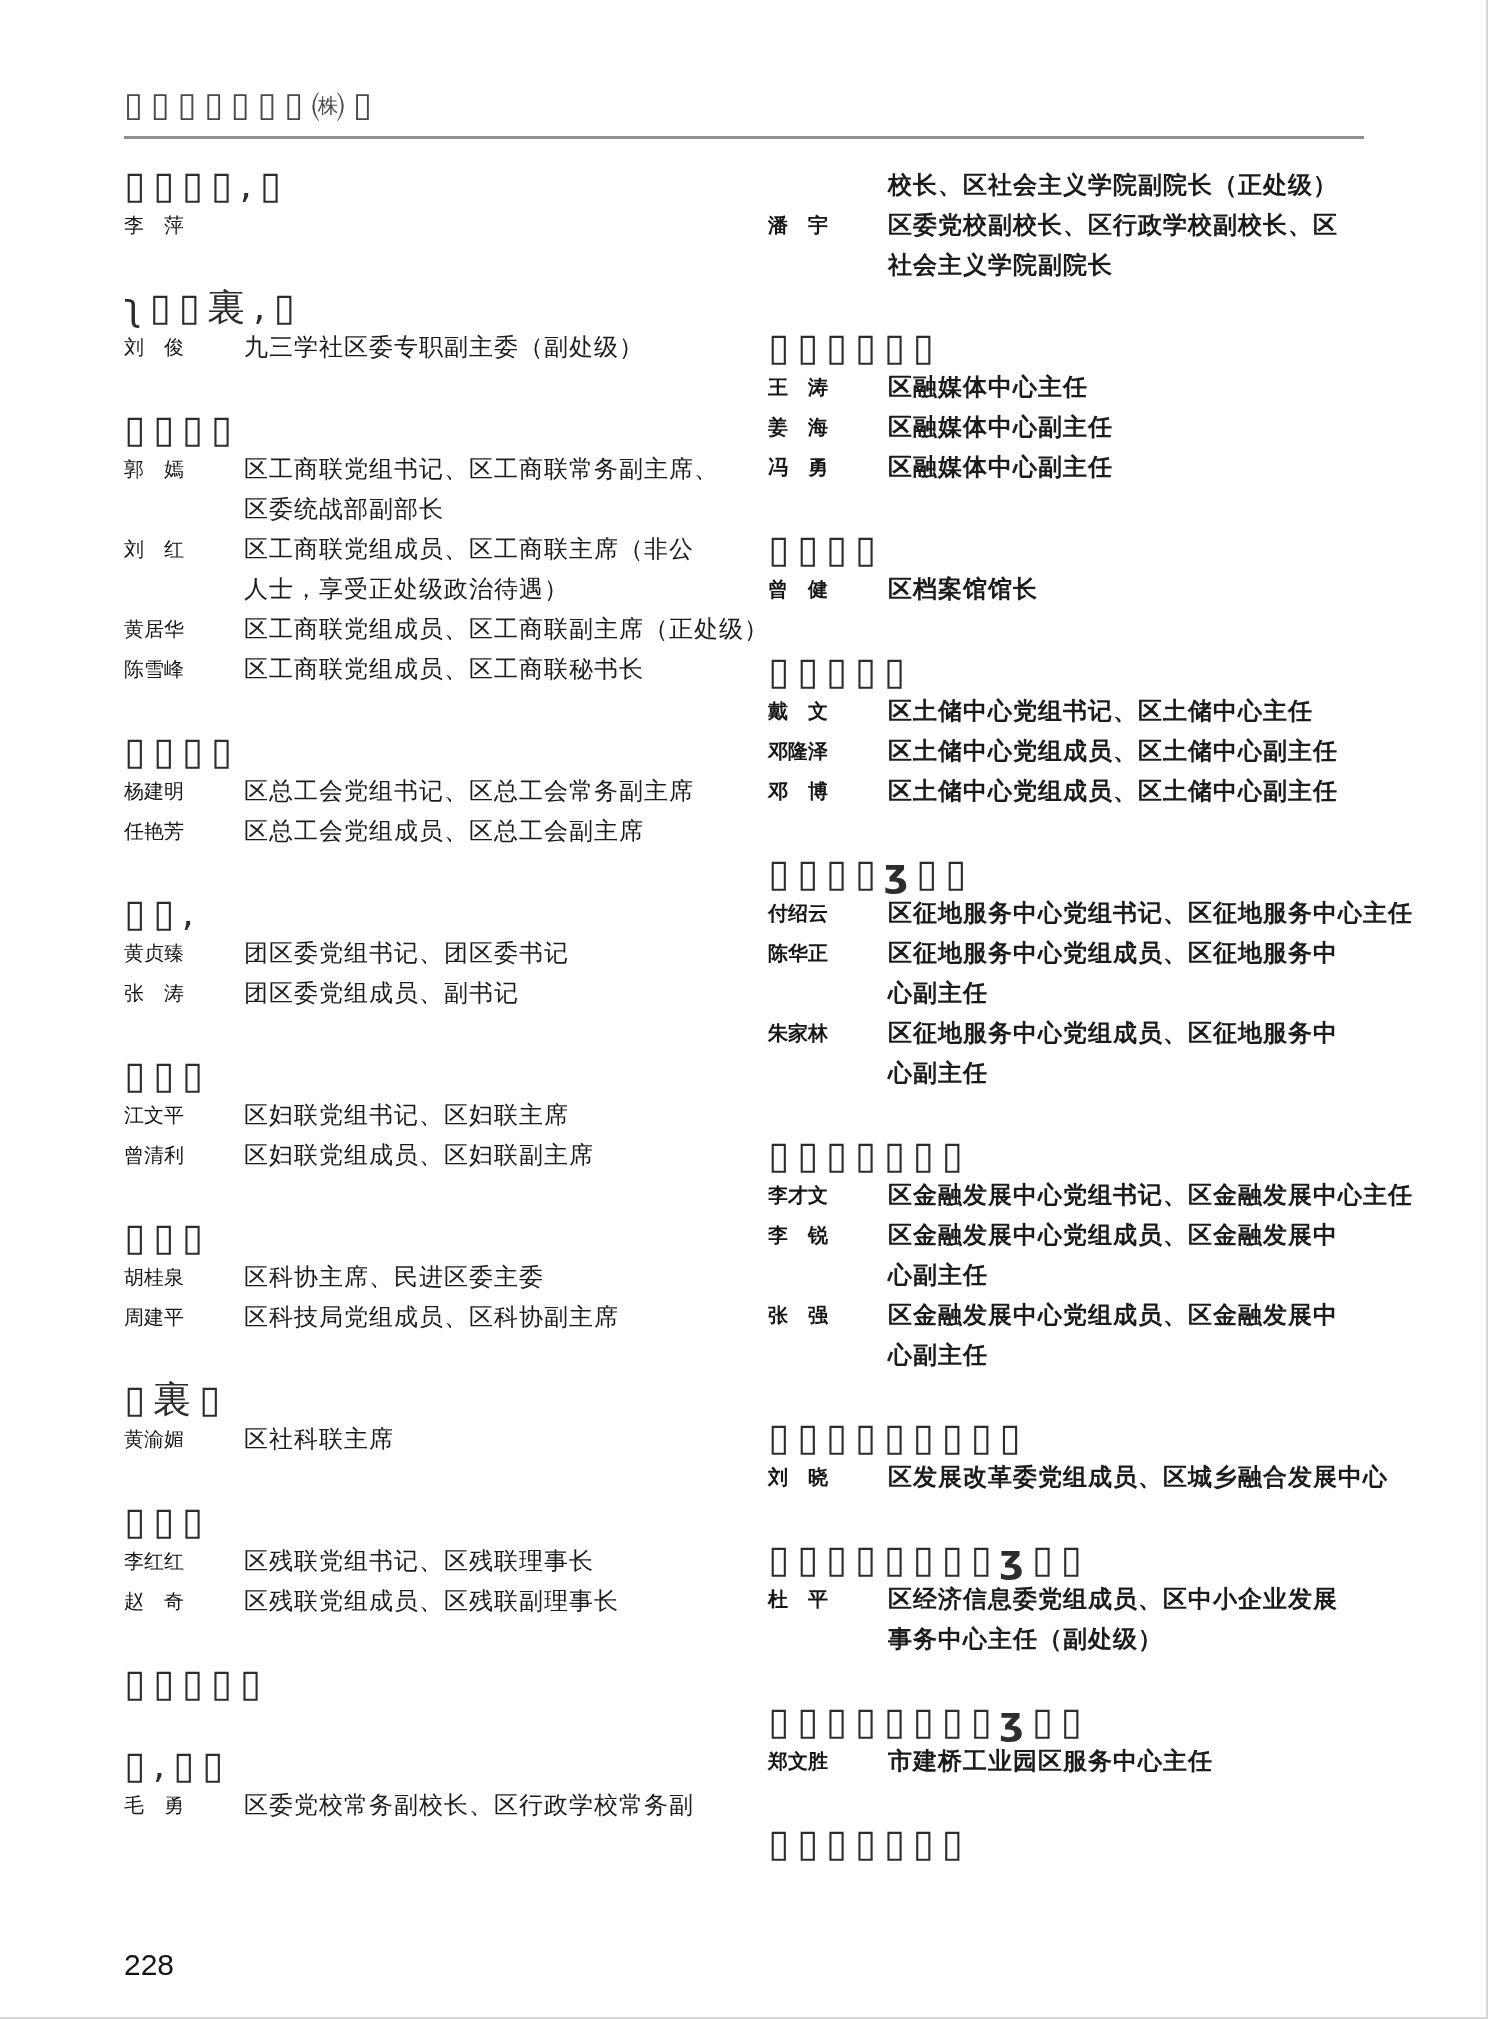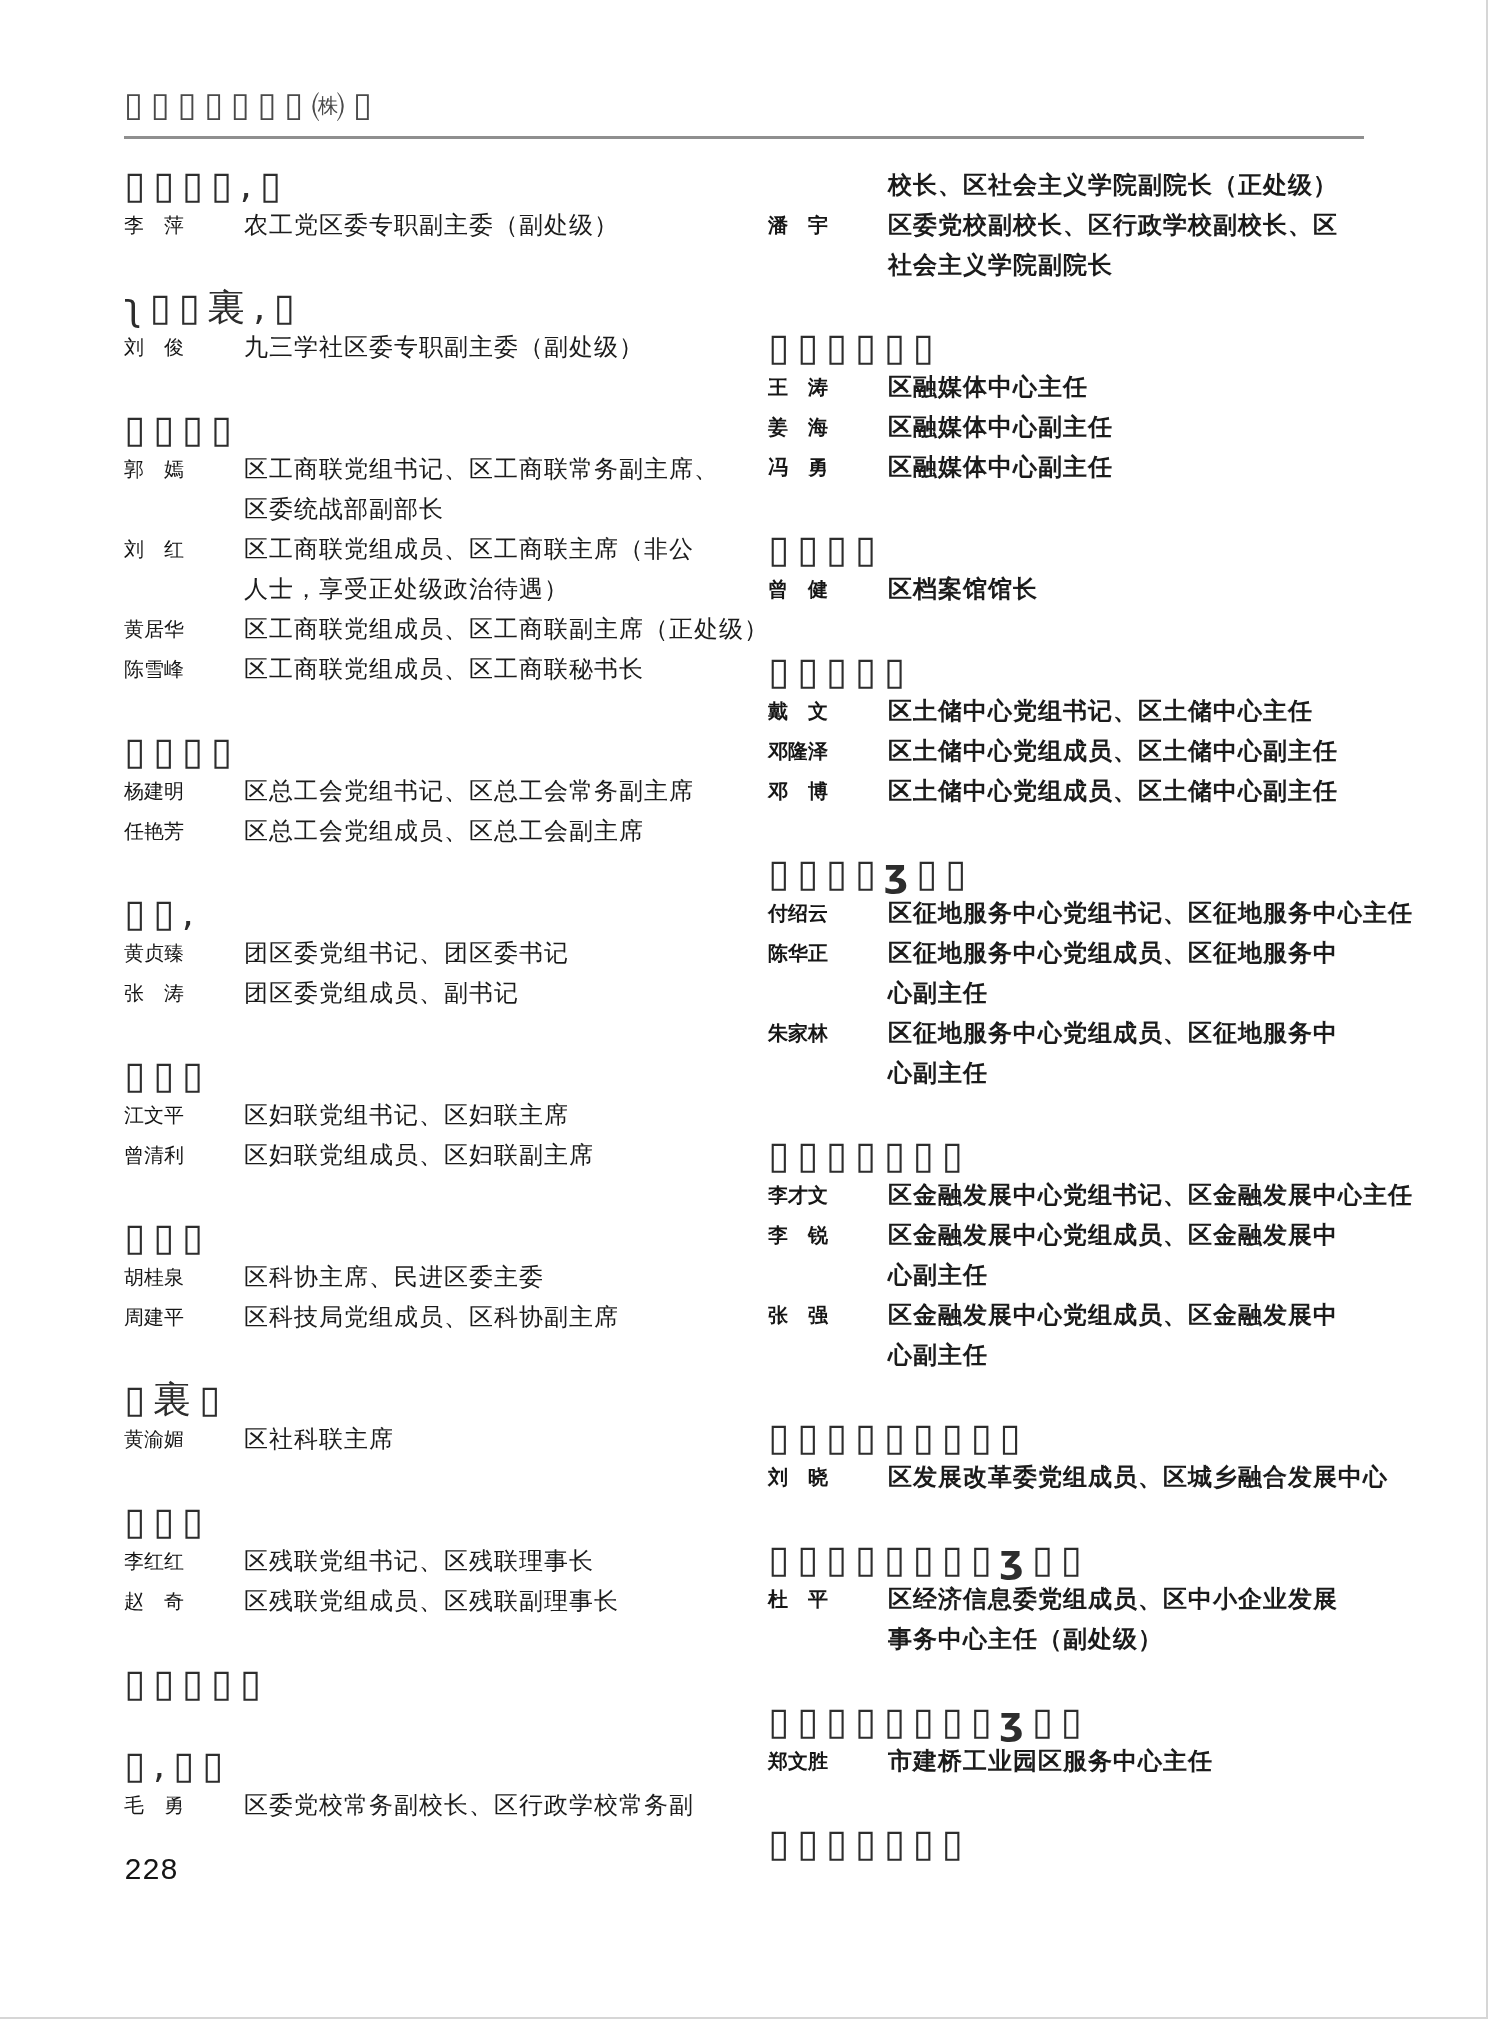--- a/index.html
+++ b/index.html
@@ -48,41 +48,38 @@
     white-space:nowrap;
   }
   .title{flex:1 1 auto;min-width:0;}
   .tline{
     font-size:24px;line-height:40px;
     letter-spacing:1px;
     white-space:nowrap;
     color:#1b1b1b;
   }
   .page-number{
-    position:absolute;left:124px;top:1854px;
-    font-family:Liberation Mono, monospace;
+    position:absolute;left:124px;top:1948px;
+    font-family:Liberation Sans, sans-serif;
     font-size:30px;color:#151515;
   }
 </style>
 </head>
 <body>
 
 <div class="page">
   <div class="header-title">▯▯▯▯▯▯▯㈱▯</div>
   <div class="rule"></div>
 
   <div class="columns">
     <div class="col col-left" id="col-left">
         <div class="section first">
           <div class="sec-heading">▯▯▯▯,▯</div>
           <div class="entry">
             <div class="name">李　萍</div>
-            <div class="title">
-              <div class="tline">农工党区委专职副主委（副处级）</div>
-            </div>
           </div>
         </div>
         <div class="section">
           <div class="sec-heading">ʅ▯▯裏,▯</div>
           <div class="entry">
             <div class="name">刘　俊</div>
             <div class="title">
               <div class="tline">九三学社区委专职副主委（副处级）</div>
             </div>
           </div>

